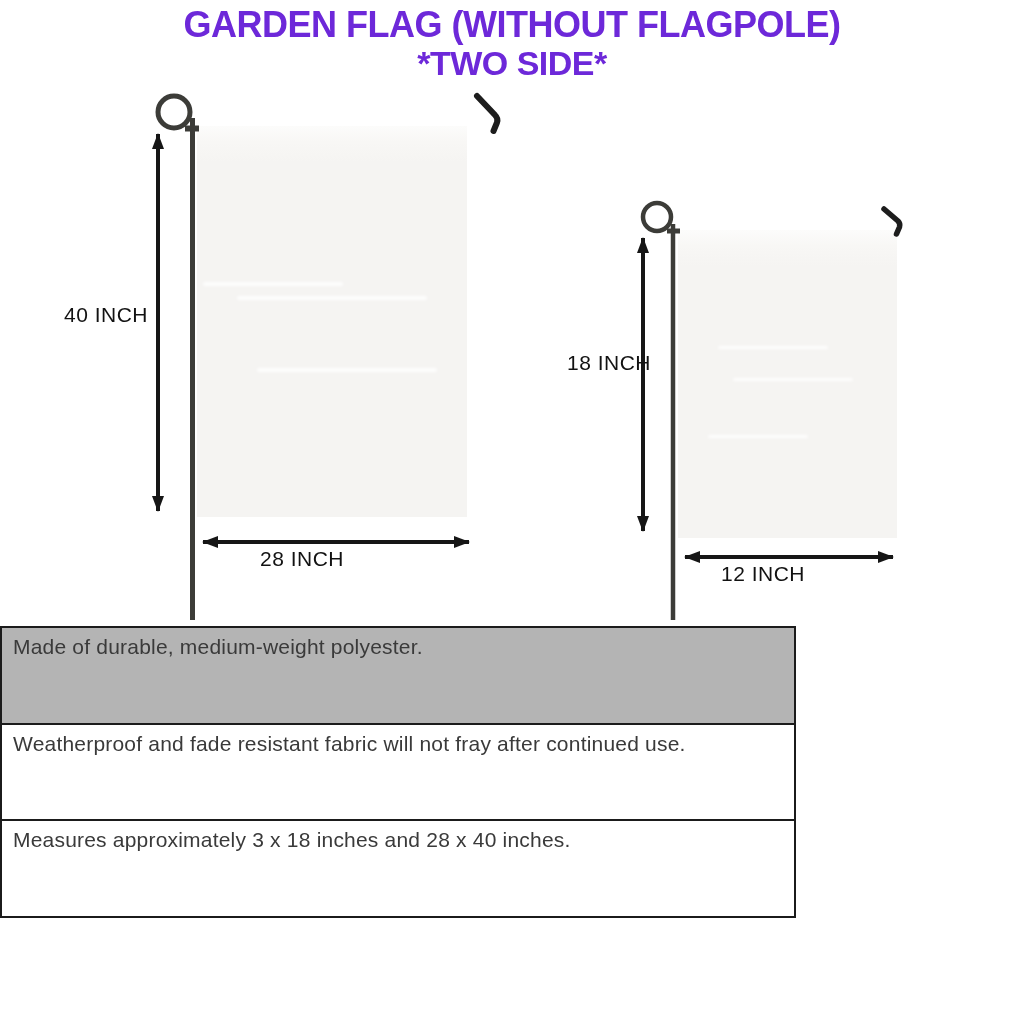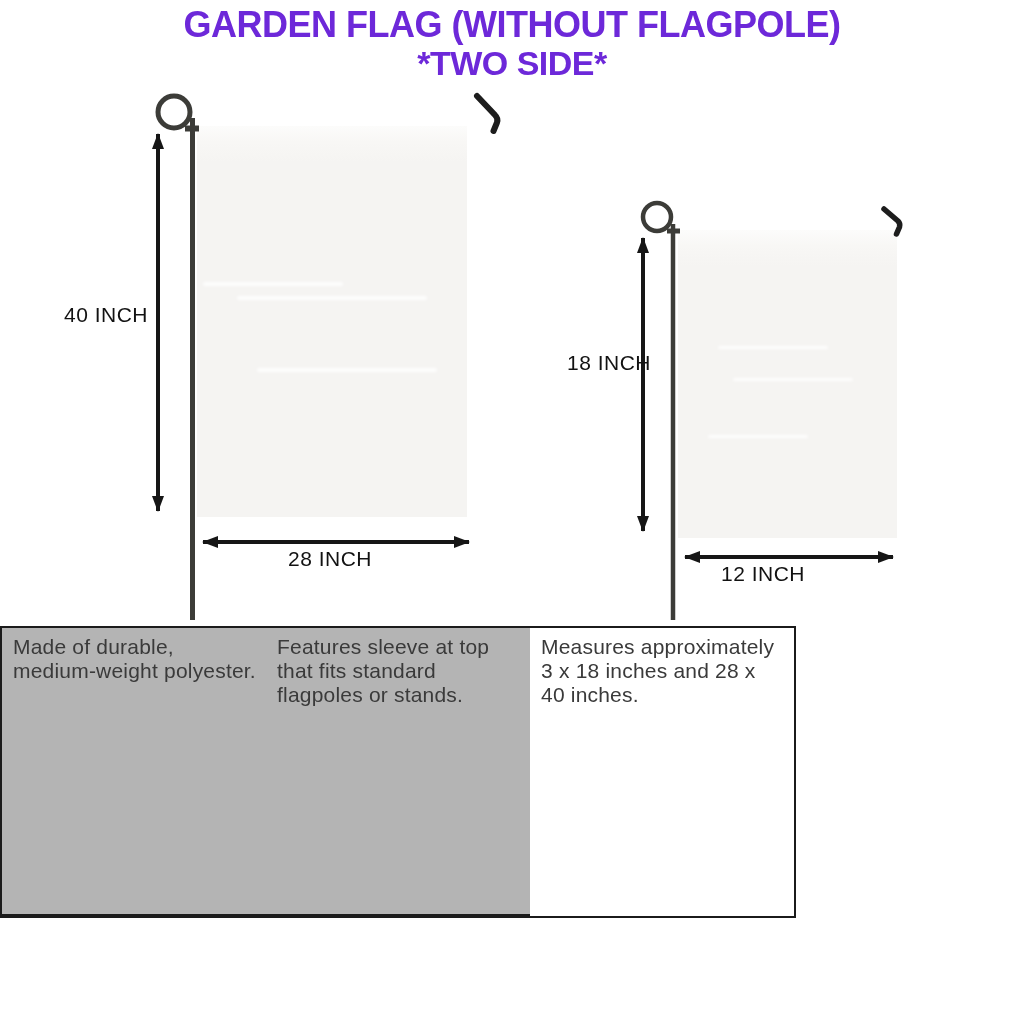--- a/index.html
+++ b/index.html
@@ -32,29 +32,29 @@
 
   
   svg.lineart{position:absolute;left:0;top:0;pointer-events:none;}
 
   
   .dim{
     position:absolute;font-weight:400;font-size:21px;color:#121212;
     letter-spacing:0.5px;white-space:nowrap;
   }
   .dim-40{left:58px;top:303px;width:90px;text-align:right;}
-  .dim-28{left:260px;top:547px;width:140px;text-align:center;}
+  .dim-28{left:260px;top:547px;width:140px;text-align:left;}
   .dim-18{left:541px;top:351px;width:90px;text-align:right;margin-left:20px;}
   .dim-12{left:721px;top:562px;width:140px;text-align:left;}
 
   
   .features{
     position:absolute;left:0;top:626px;width:796px;height:292px;
     border:2px solid #1b1b1b;box-sizing:border-box;background:#ffffff;
-    display:flex;flex-direction:row;
+    display:flex;flex-direction:column;
   }
   .feature-row{
     flex:1 1 0;border-bottom:2px solid #1b1b1b;box-sizing:border-box;
     padding:7px 10px 0 11px;font-size:21px;color:#3a3a3a;letter-spacing:0.2px;
   }
   .feature-row:last-child{border-bottom:none;}
   .feature-row.shaded{background:#b4b4b4;}
 </style>
 </head>
 <body>
@@ -108,19 +108,19 @@
 
 <div class="dim dim-40">40 INCH</div>
 <div class="dim dim-28">28 INCH</div>
 <div class="dim dim-18">18 INCH</div>
 <div class="dim dim-12">12 INCH</div>
 
 <div class="features">
     <div class="feature-row shaded">
     <span>Made of durable, medium-weight polyester.</span>
   </div>
-    <div class="feature-row shaded">
-    <span>Features sleeve at top that fits standard flagpoles or stands.</span>
+    <div class="feature-row">
+    <span>Weatherproof and fade resistant fabric will not fray after continued use.</span>
   </div>
     <div class="feature-row">
     <span>Measures approximately 3 x 18 inches and 28 x 40 inches.</span>
   </div>
   </div>
 
 </body></html>

